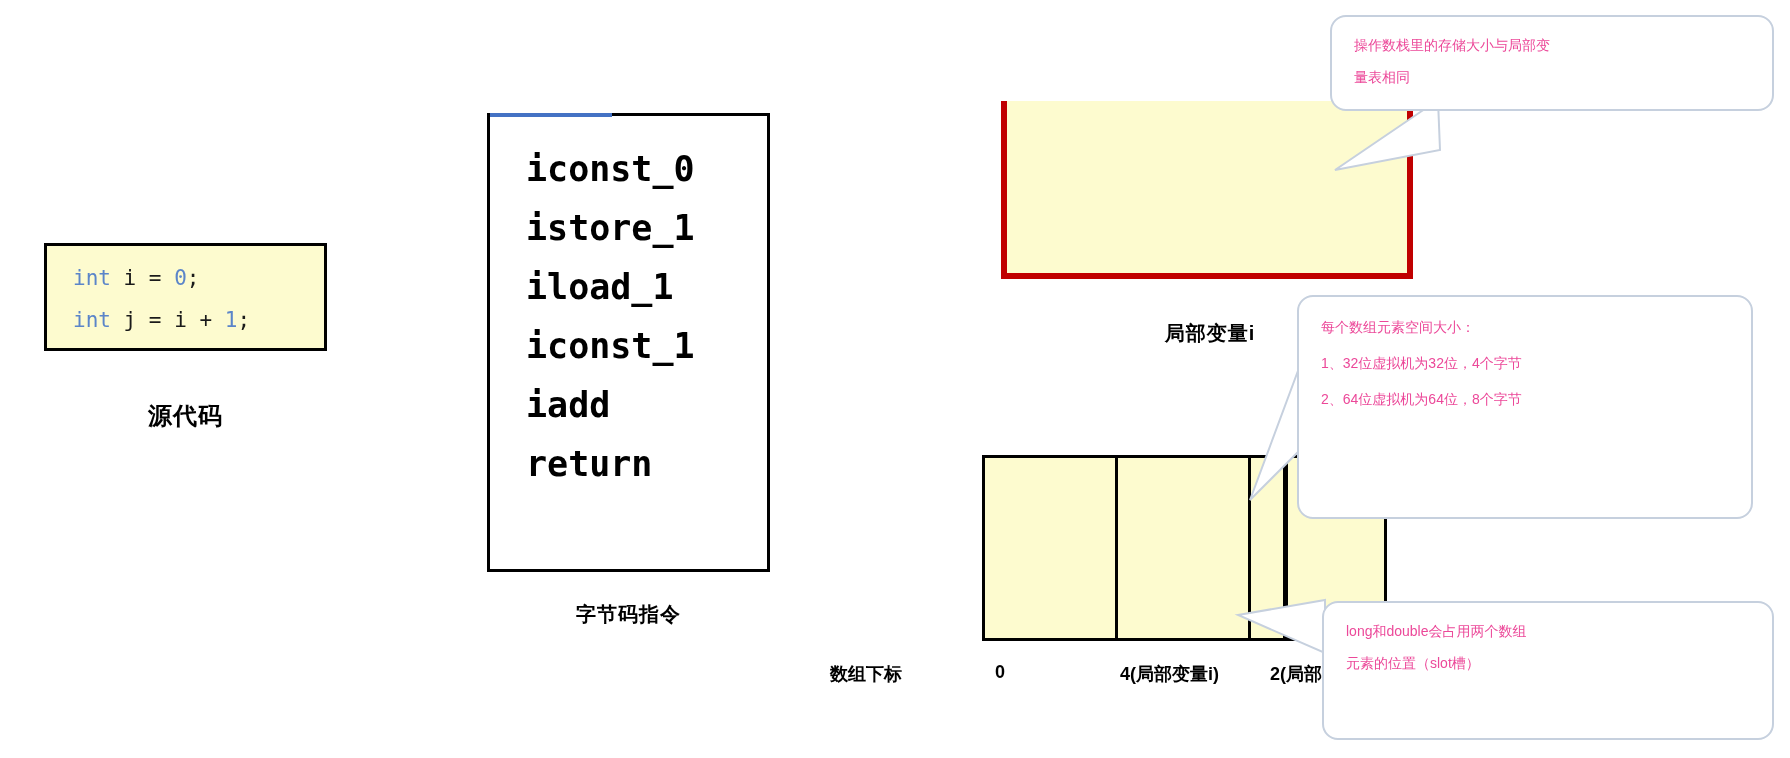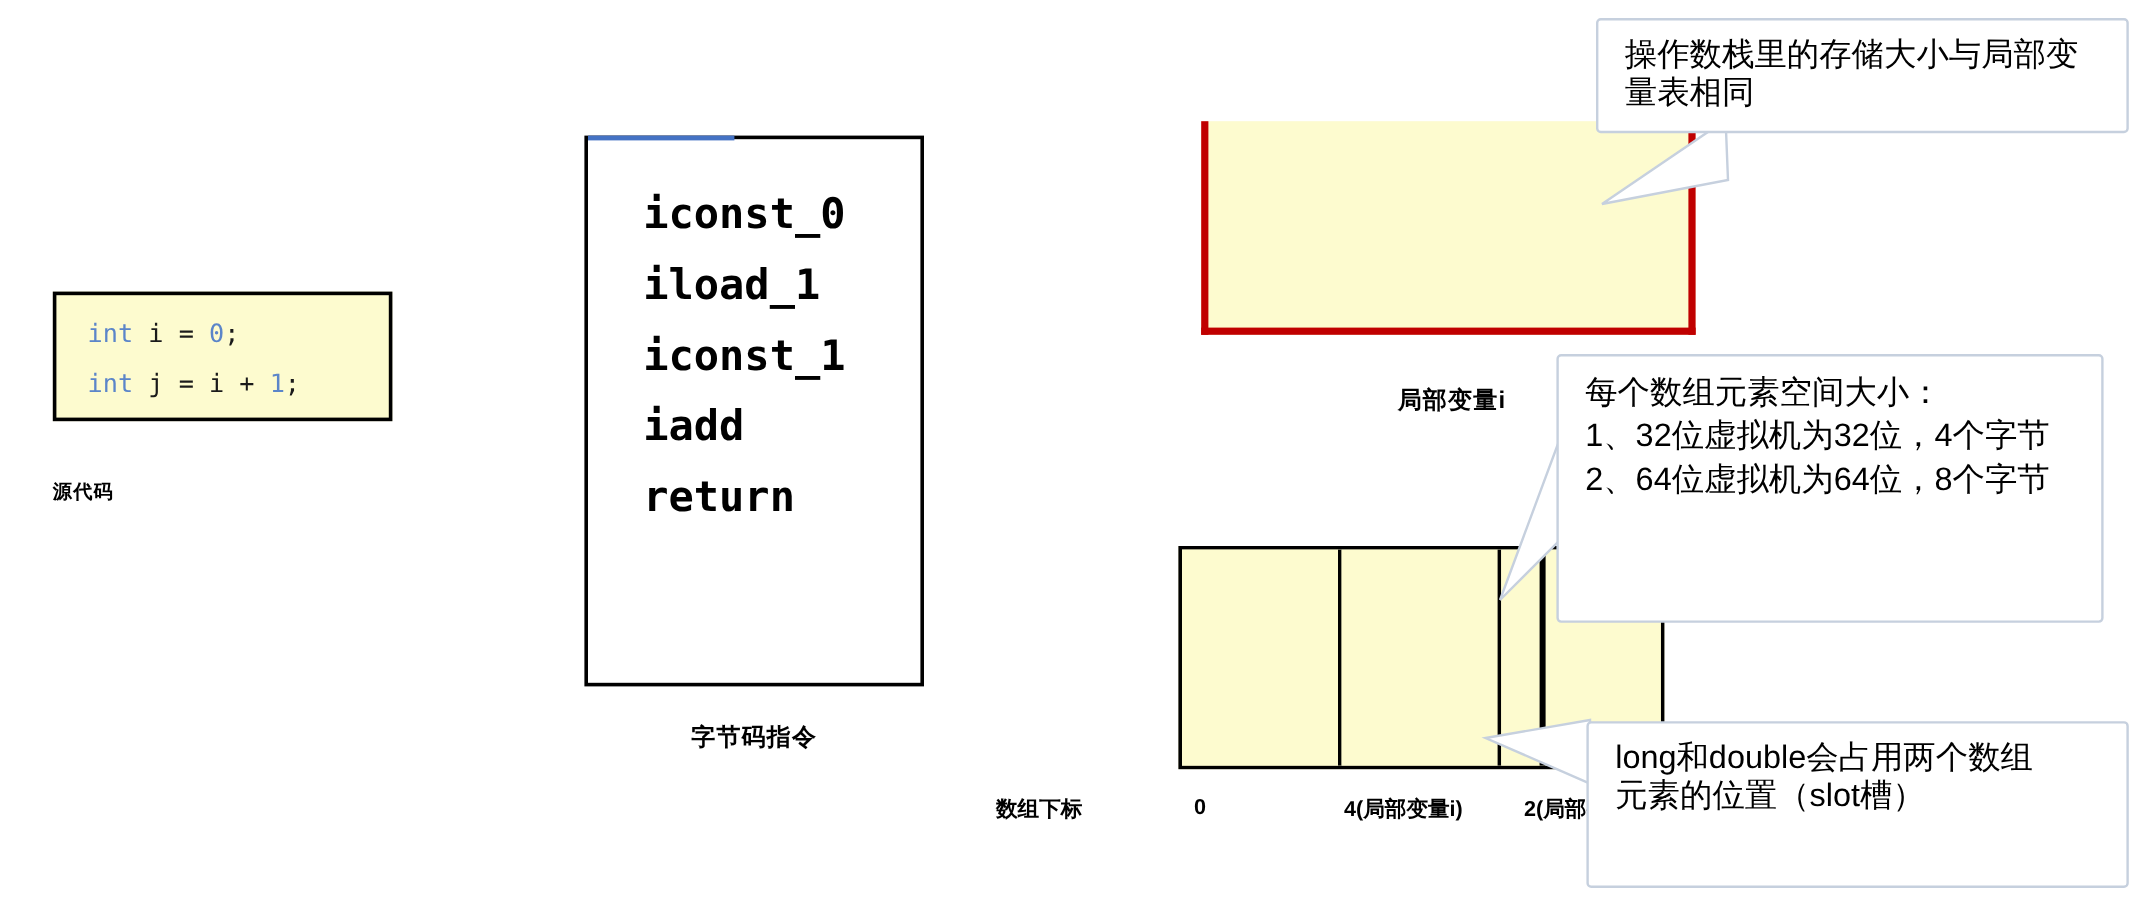--- a/index.html
+++ b/index.html
@@ -45,21 +45,22 @@
   #code-line-2 { top: 63px; }
   .kw  { color: #5b85c9; }
   .num { color: #5b85c9; }
   .pl  { color: #1a1a1a; }
 
   #source-code-label {
     position: absolute;
     left: 44px;
     top: 400px;
     width: 283px;
-    font-size: 16px;
+    text-align: center;
+    font-size: 24px;
     font-weight: bold;
     letter-spacing: 1px;
   }
 
   
   #bytecode-box {
     position: absolute;
     left: 487px;
     top: 113px;
     width: 283px;
@@ -73,21 +74,21 @@
     left: 0;
     top: -3px;
     width: 122px;
     height: 4px;
     background: #4472c4;
   }
   #bytecode-list {
     position: absolute;
     left: 30px;
     top: 18px;
-    margin: 16px;
+    margin: 6px;
     padding: 0;
     list-style: none;
   }
   #bytecode-list li {
     font-family: "DejaVu Sans Mono", "Liberation Mono", monospace;
     font-weight: bold;
     font-size: 35px;
     line-height: 59px;
     color: #000000;
     white-space: pre;
@@ -173,26 +174,26 @@
   #axis-title   { left: 0px;   top: 2px; }
   #axis-idx-0   { left: 165px; top: 2px; }
   #axis-idx-1   { left: 290px; top: 2px; }
   #axis-idx-2   { left: 440px; top: 2px; }
 
   
   .callout {
     position: absolute;
     background: #ffffff;
     border: 2px solid #c6d0de;
-    border-radius: 4px;
+    border-radius: 16px;
     box-sizing: border-box;
     padding: 12px 16px 12px 22px;
-    font-size: 27px;
+    font-size: 14px;
     line-height: 32px;
-    color: #000000;
+    color: #ec4899;
     white-space: pre-line;
   }
   #callout-operand {
     left: 1330px;
     top: 15px;
     width: 444px;
     height: 96px;
   }
   #callout-slotsize {
     left: 1297px;
@@ -221,20 +222,21 @@
   <div id="source-code-box">
     <div class="code-line" id="code-line-1"><span class="kw">int</span><span class="pl"> i = </span><span class="num">0</span><span class="pl">;</span></div>
     <div class="code-line" id="code-line-2"><span class="kw">int</span><span class="pl"> j = i + </span><span class="num">1</span><span class="pl">;</span></div>
   </div>
   <div id="source-code-label">源代码</div>
 
   <div id="bytecode-box">
     <div id="bytecode-topbar"></div>
     <ul id="bytecode-list">
       <li>iconst_0</li>
+      <li>istore_1</li>
       <li>iload_1</li>
       <li>iconst_1</li>
       <li>iadd</li>
       <li>return</li>
     </ul>
   </div>
   <div id="bytecode-label">字节码指令</div>
 
   <div id="operand-stack-box"></div>
   <div id="operand-stack-label">局部变量i</div>

